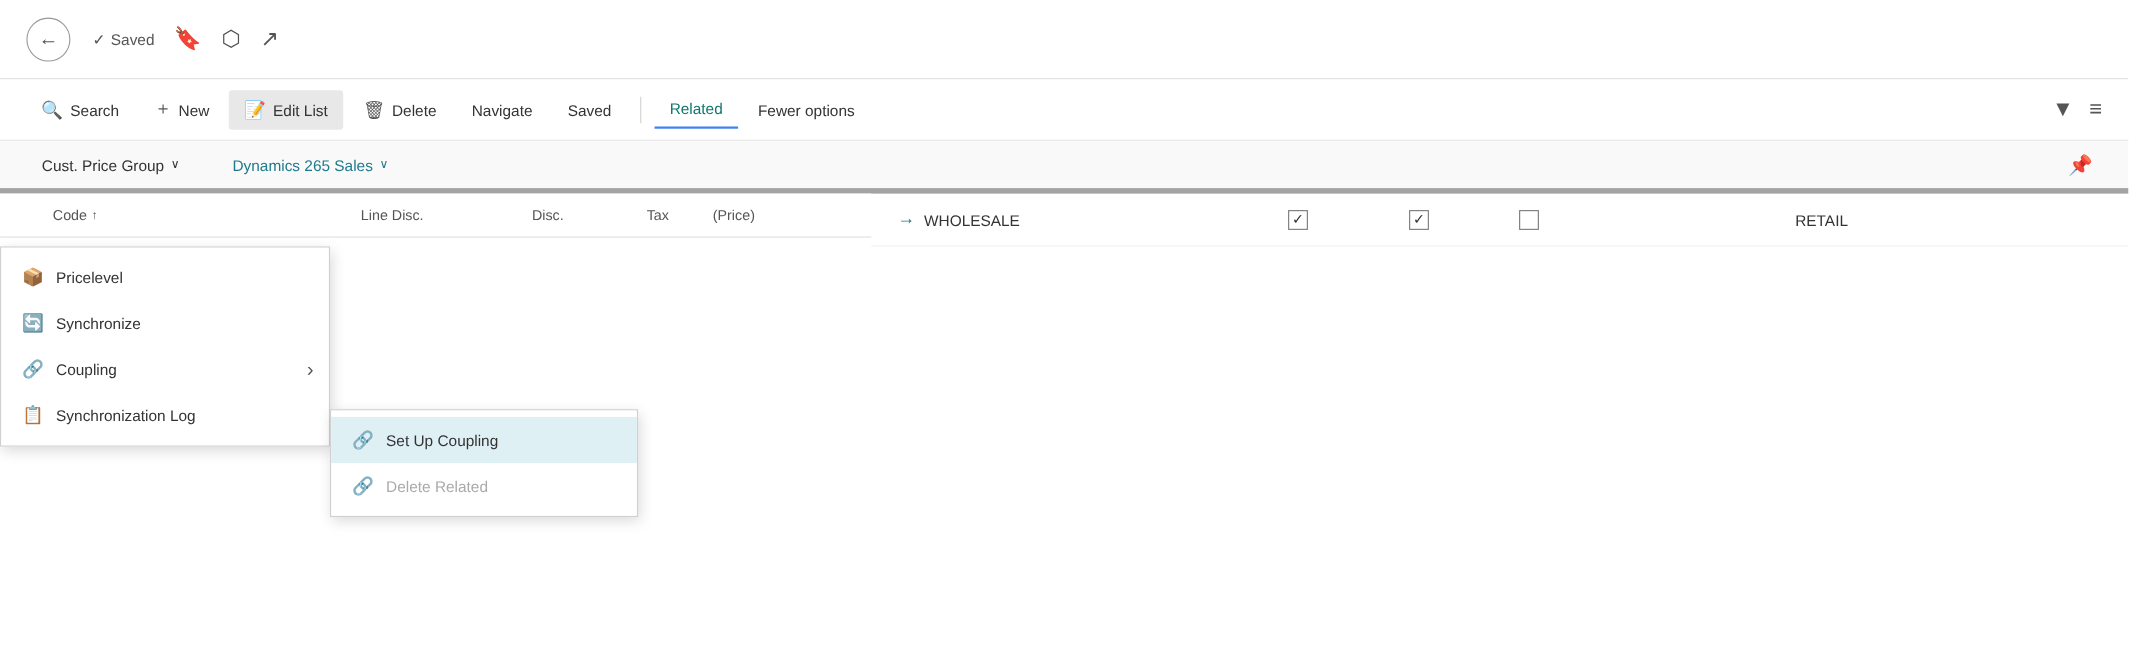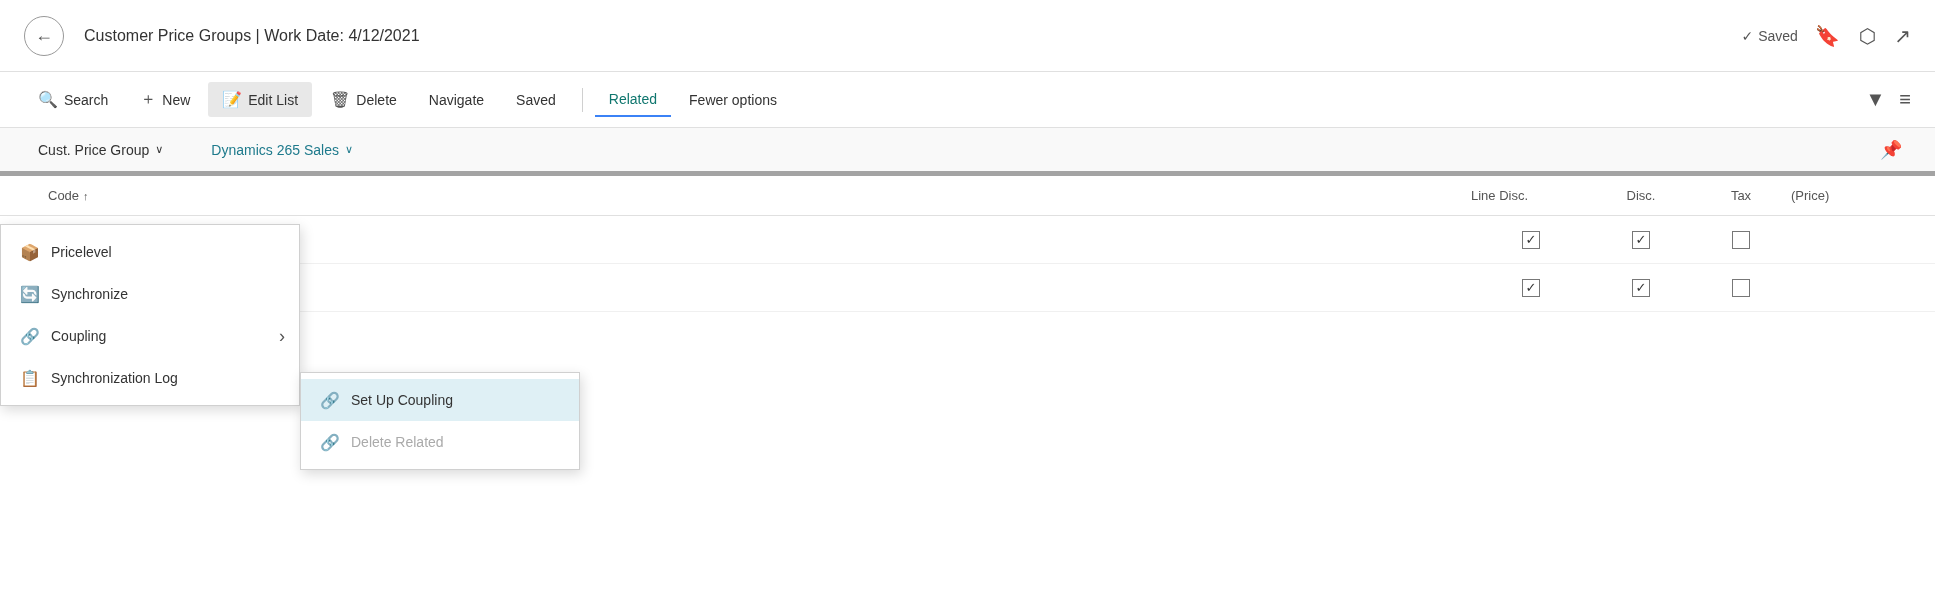--- a/index.html
+++ b/index.html
@@ -137,21 +137,21 @@
       margin-left: auto;
       font-size: 18px;
       color: #999;
       cursor: pointer;
       padding: 4px 8px;
     }
 
     
     .content {
       display: flex;
-      flex-direction: column;
+      flex-direction: row;
       position: relative;
     }
 
     
     .table-header {
       display: flex;
       align-items: center;
       padding: 0 24px;
       height: 40px;
       border-bottom: 1px solid #e0e0e0;
@@ -287,21 +287,20 @@
       background: #dff0f5;
     }
   </style>
 </head>
 <body>
 
 <div class="header-bar">
   <div class="back-button">
     <span>←</span>
   </div>
-  <span class="page-title">Customer Price Groups | Work Date: 4/12/2021</span>
   <div class="header-actions">
     <div class="saved-status">
       <span>✓</span>
       <span>Saved</span>
     </div>
     <span class="header-icon">🔖</span>
     <span class="header-icon">⬡</span>
     <span class="header-icon">↗</span>
   </div>
 </div>

